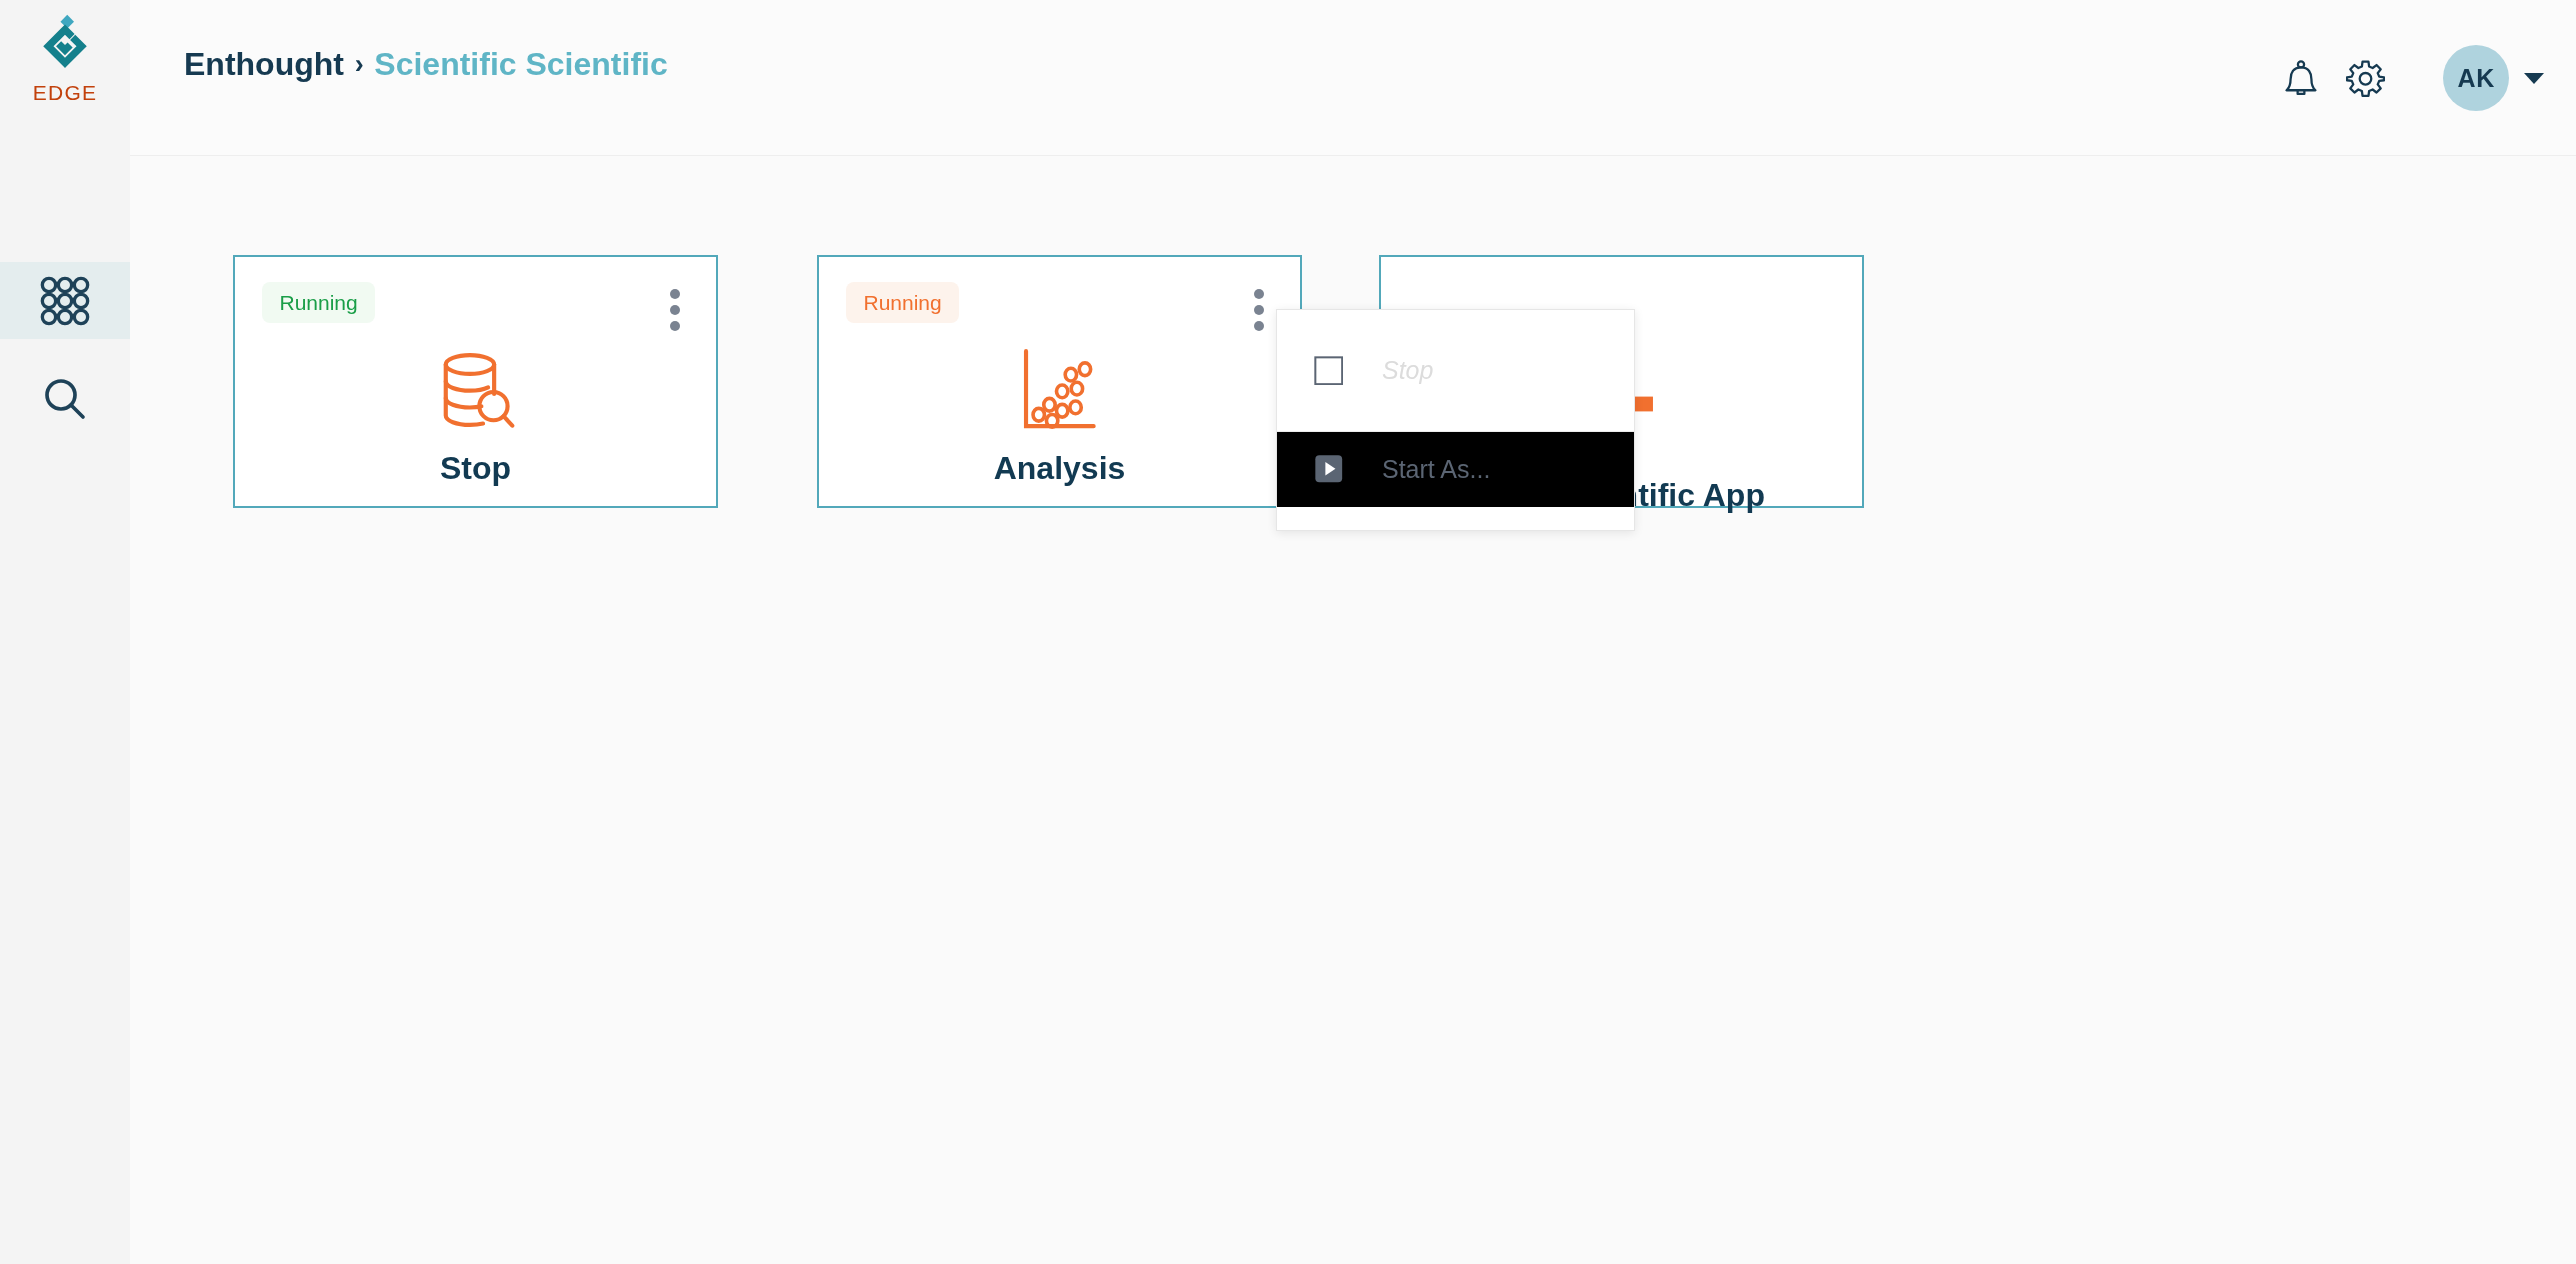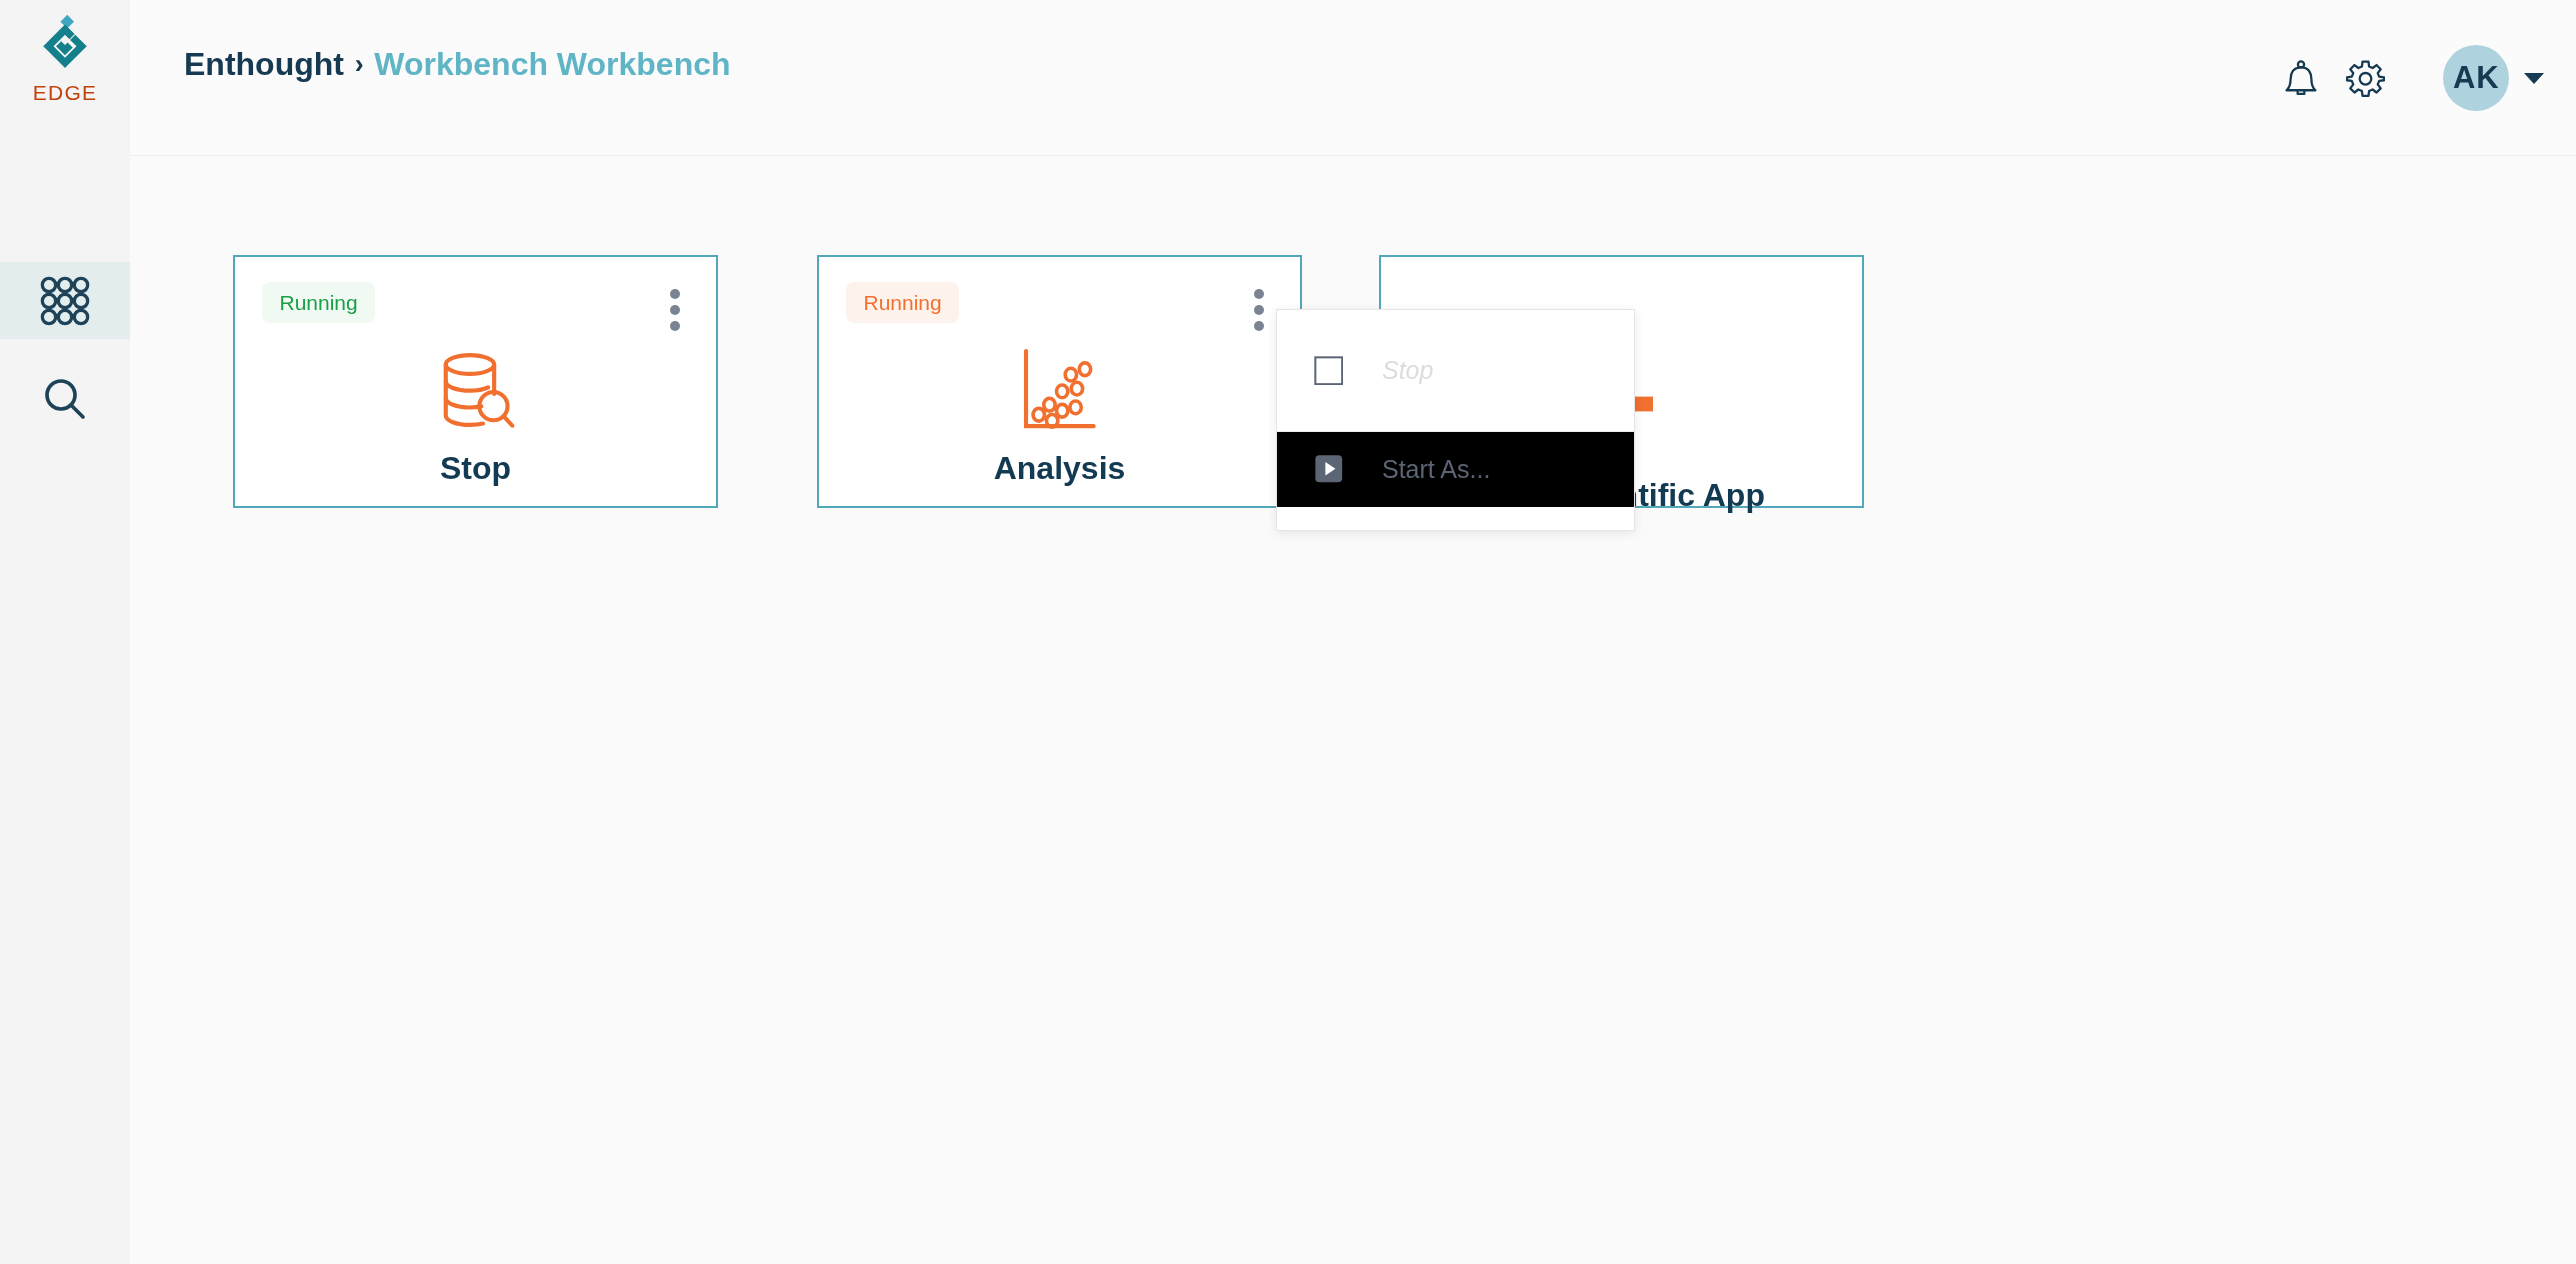--- a/index.html
+++ b/index.html
@@ -114,21 +114,21 @@
     display: flex;
     align-items: center;
     margin-left: 46px;
     cursor: pointer;
   }
   #avatar {
     width: 66px; height: 66px;
     border-radius: 50%;
     background: #AFD3DE;
     color: #163A51;
-    font-size: 31px;
+    font-size: 25px;
     font-weight: 700;
     display:flex; align-items:center; justify-content:center;
     letter-spacing: 0.7px;
   }
   #avatar-caret {
     margin-left: 14.8px;
     width: 0; height: 0;
     border-left: 10px solid transparent;
     border-right: 10px solid transparent;
     border-top: 11.4px solid #163A51;
@@ -279,21 +279,21 @@
     </svg>
   </div>
 
 </div>
 
 <div id="header">
 
   <div id="breadcrumb">
     <span id="crumb-root">Enthought</span>
     <span id="crumb-sep">›</span>
-    <span id="crumb-current">Workbench Workbench</span>
+    <span id="crumb-current">Scientific Scientific</span>
   </div>
 
   <div id="header-actions">
 
     <div class="hdr-icon-btn">
       <svg width="38" height="39" viewBox="0 0 56 58">
         <g fill="none" stroke="#163A51" stroke-width="3.4" stroke-linejoin="round" stroke-linecap="round">
           <circle cx="28" cy="8" r="4.6"></circle>
           <path d="M28 12.6 C16.5 12.6 12.5 21 12.5 30 C12.5 38 10 43.5 6.5 46.5 L49.5 46.5 C46 43.5 43.5 38 43.5 30 C43.5 21 39.5 12.6 28 12.6 Z"></path>
           <path d="M23 46.5 L23 52 L33 52 L33 46.5"></path>

